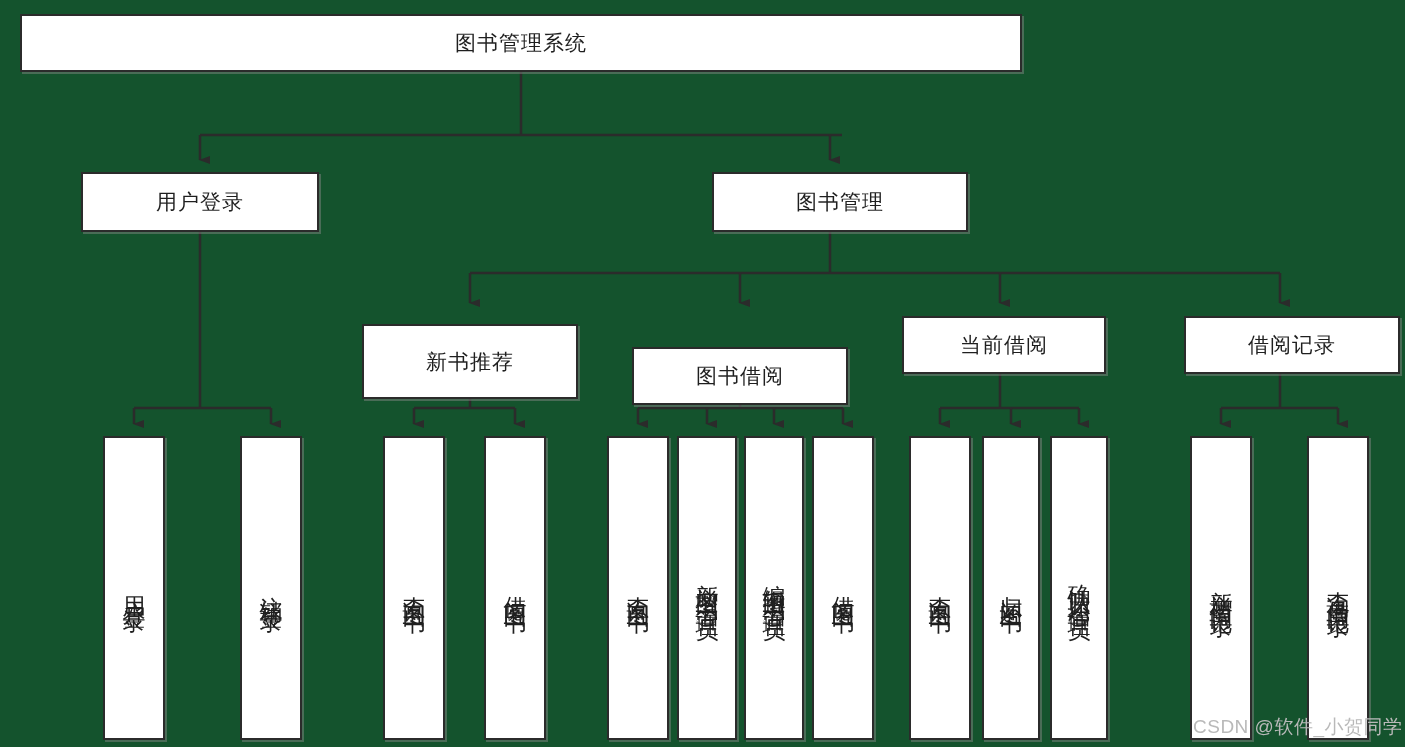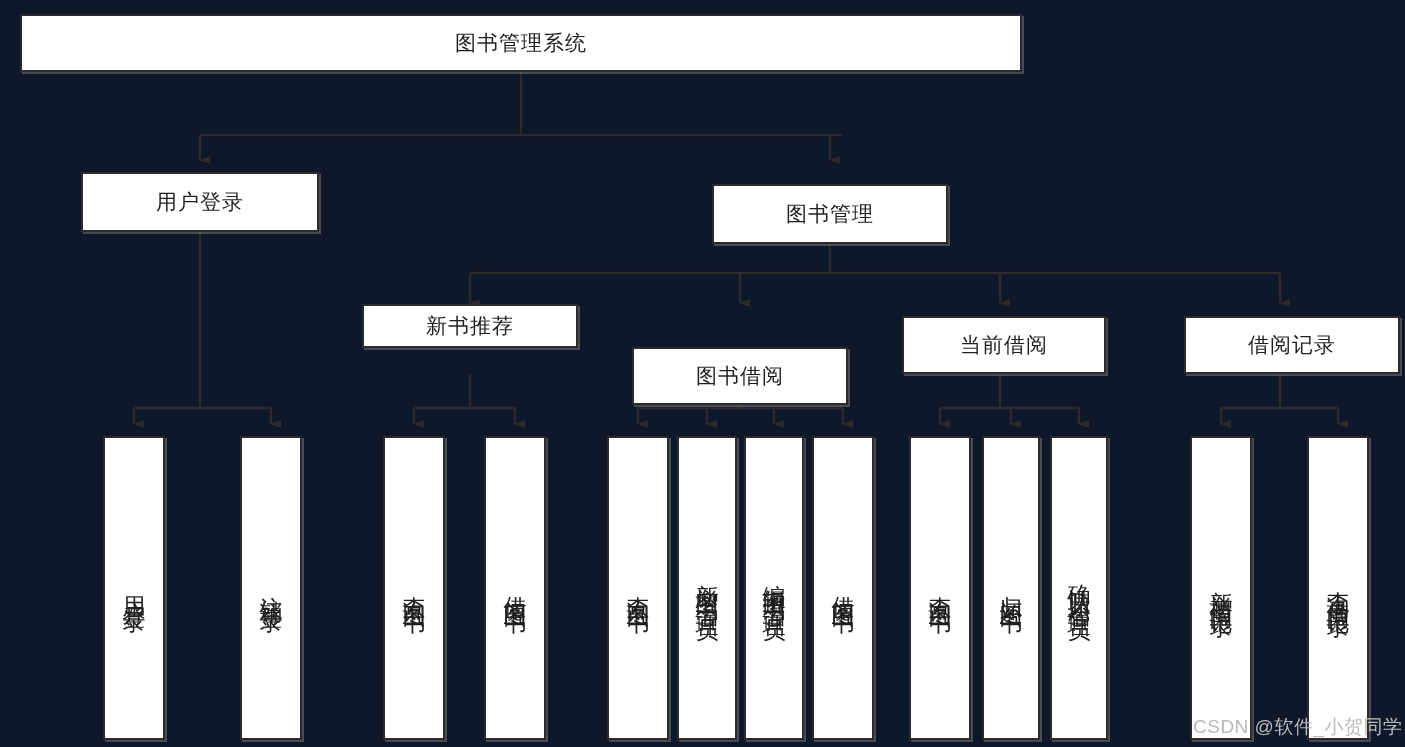--- a/index.html
+++ b/index.html
@@ -7,21 +7,21 @@
     padding: 0;
     background: #ffffff;
   }
   body {
     font-family: "Liberation Sans", "DejaVu Sans", sans-serif;
   }
   #diagram-root {
     position: relative;
     width: 1405px;
     height: 747px;
-    background: #0f172a;
+    background: #14532d;
     overflow: hidden;
   }
   #diagram-svg {
     position: absolute;
     left: 0;
     top: 0;
     width: 1405px;
     height: 747px;
   }
   .node-box {
@@ -130,25 +130,25 @@
     </g>
   </svg>
 
   <div class="node-box" id="box-root" style="left: 20px; top: 14px; width: 1002px; height: 58px;">
     <span class="node-label">图书管理系统</span>
   </div>
 
   <div class="node-box" id="box-l2-0" style="left: 81px; top: 172px; width: 238px; height: 60px;">
     <span class="node-label">用户登录</span>
   </div>
-  <div class="node-box" id="box-l2-1" style="left: 712px; top: 184px; width: 236px; height: 60px;">
+  <div class="node-box" id="box-l2-1" style="left: 712px; top: 172px; width: 256px; height: 60px;">
     <span class="node-label">图书管理</span>
   </div>
 
-  <div class="node-box" id="box-l3-0" style="left: 362px; top: 304px; width: 216px; height: 44px;">
+  <div class="node-box" id="box-l3-0" style="left: 362px; top: 324px; width: 216px; height: 75px;">
     <span class="node-label">新书推荐</span>
   </div>
   <div class="node-box" id="box-l3-1" style="left: 632px; top: 316px; width: 216px; height: 58px; margin-top: 31px;">
     <span class="node-label">图书借阅</span>
   </div>
   <div class="node-box" id="box-l3-2" style="left: 902px; top: 316px; width: 204px; height: 58px;">
     <span class="node-label">当前借阅</span>
   </div>
   <div class="node-box" id="box-l3-3" style="left: 1172px; top: 316px; width: 216px; height: 58px; margin-left: 12px;">
     <span class="node-label">借阅记录</span>

